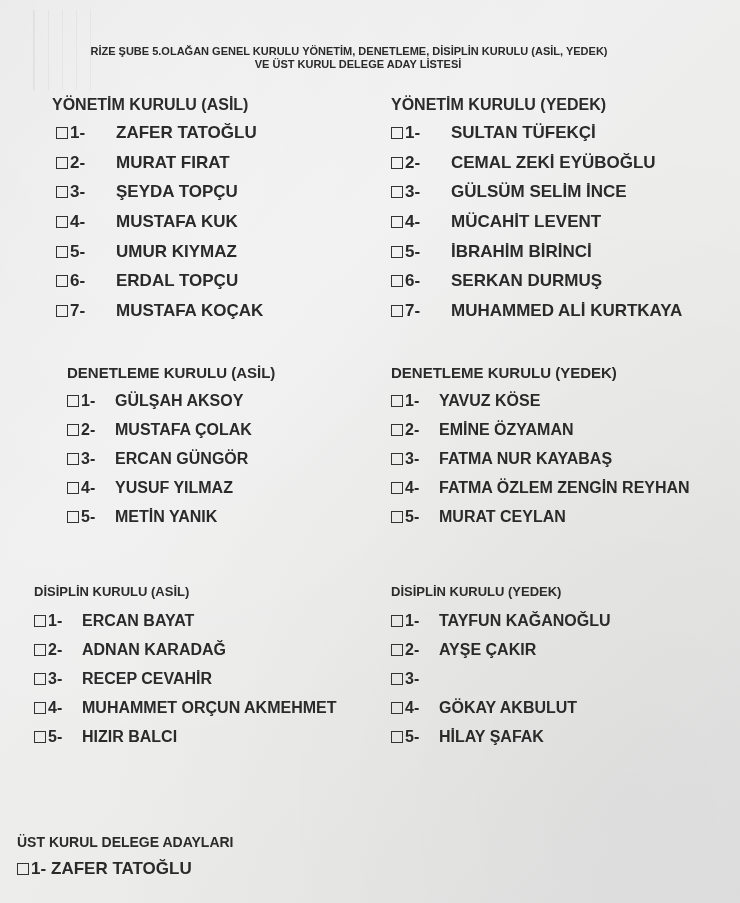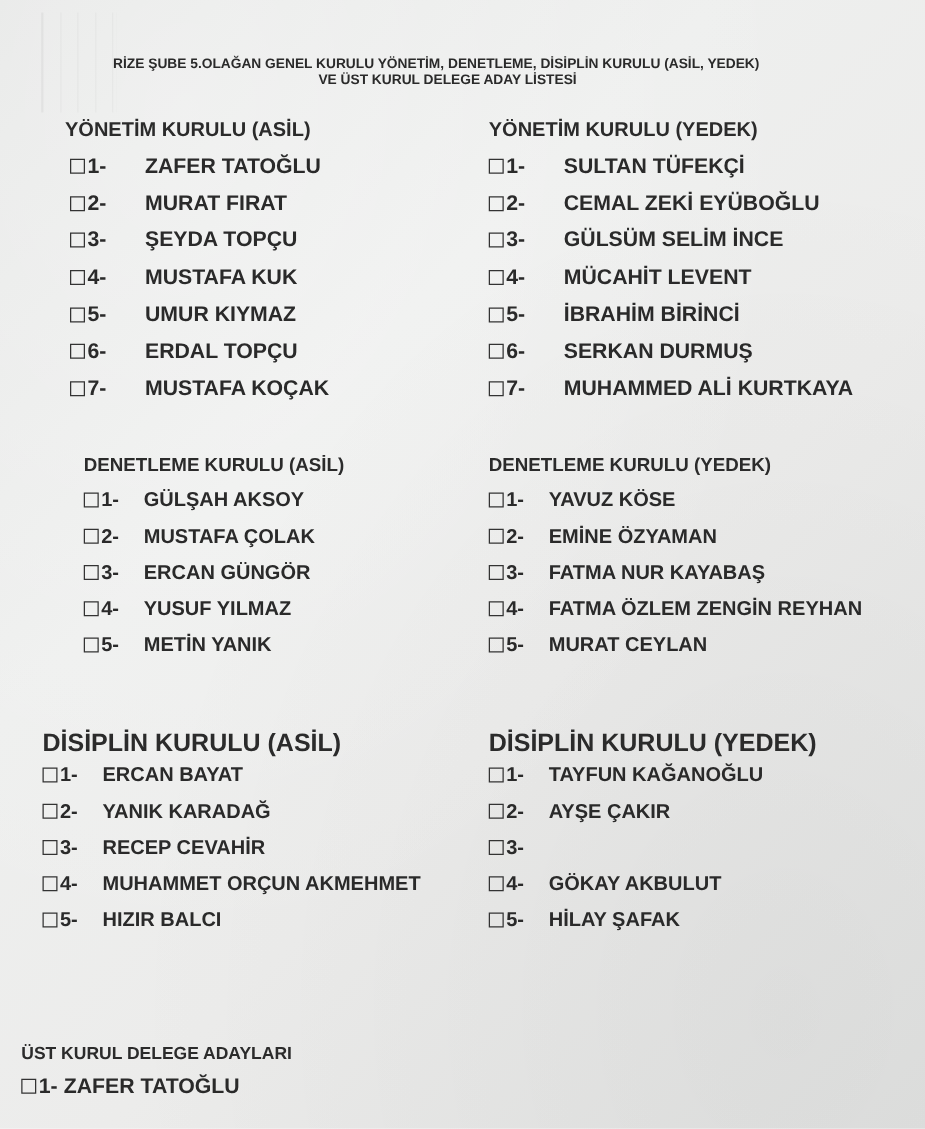--- a/index.html
+++ b/index.html
@@ -80,21 +80,21 @@
 
     
     .sec-yon .section-title { font-size: 16px; height: 22px; }
     .sec-yon .item { font-size: 17px; height: 29.7px; line-height: 29.7px; }
     .sec-yon .num { width: 46px; }
 
     .sec-den .section-title { font-size: 15px; height: 22px; }
     .sec-den .item { font-size: 16px; height: 29px; line-height: 29px; }
     .sec-den .num { width: 34px; }
 
-    .sec-dis .section-title { font-size: 20px; height: 22px; }
+    .sec-dis .section-title { font-size: 13px; height: 22px; }
     .sec-dis .item { font-size: 16px; height: 29px; line-height: 29px; }
     .sec-dis .num { width: 34px; }
 
     .sec-ust .section-title { font-size: 14px; height: 22px; }
     .sec-ust .item { font-size: 17px; height: 26px; line-height: 26px; }
     .sec-ust .num { width: 20px; }
 
     #yon-asil { left: 24px; top: 96px; margin-left: 28px; }
     #yon-yedek { left: 391px; top: 96px; }
     #den-asil { left: 32px; top: 364px; margin-left: 35px; }
@@ -254,21 +254,21 @@
 <div class="section sec-dis" id="dis-asil">
   <div class="section-title">DİSİPLİN KURULU (ASİL)</div>
   <div class="item">
       <span class="checkbox"></span>
       <span class="num">1-</span>
       <span class="name">ERCAN BAYAT</span>
     </div>
   <div class="item">
       <span class="checkbox"></span>
       <span class="num">2-</span>
-      <span class="name">YANIK KARADAĞ</span>
+      <span class="name">ADNAN KARADAĞ</span>
     </div>
   <div class="item">
       <span class="checkbox"></span>
       <span class="num">3-</span>
       <span class="name">RECEP CEVAHİR</span>
     </div>
   <div class="item">
       <span class="checkbox"></span>
       <span class="num">4-</span>
       <span class="name">MUHAMMET ORÇUN AKMEHMET</span>

